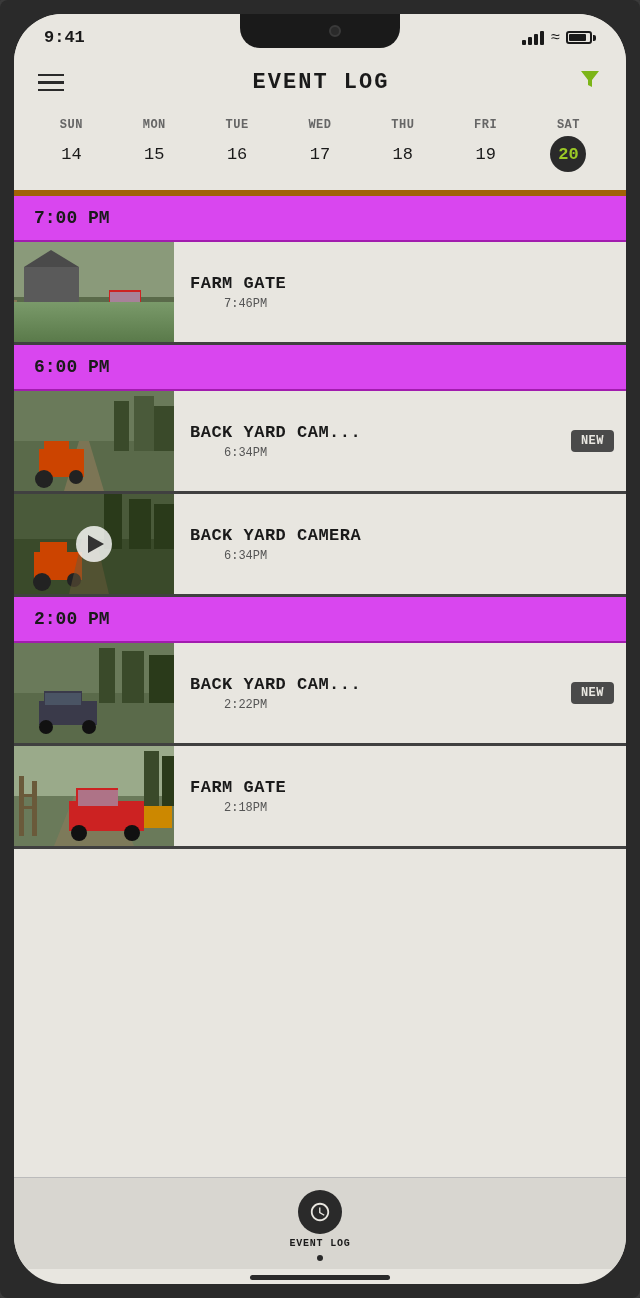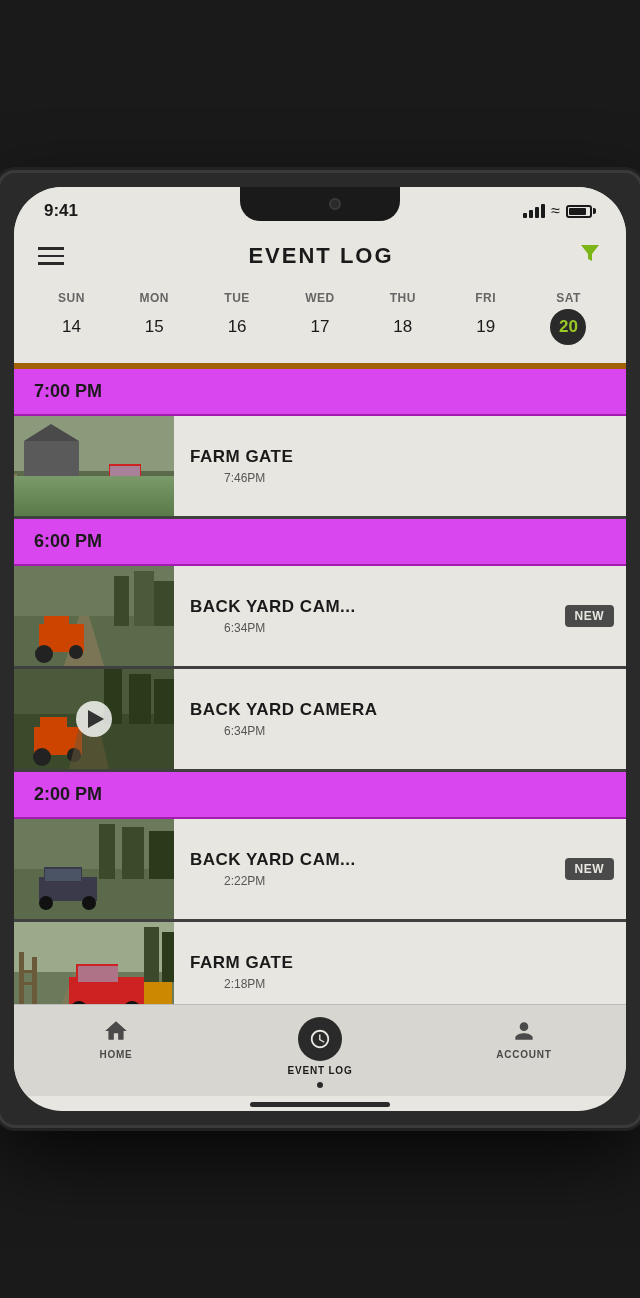--- a/index.html
+++ b/index.html
@@ -6,26 +6,27 @@
     body {
       background: #1a1a1a;
       display: flex;
       justify-content: center;
       align-items: center;
       min-height: 100vh;
       font-family: -apple-system, BlinkMacSystemFont, 'Helvetica Neue', sans-serif;
     }
     .phone-frame {
       width: 640px;
-      height: 952px;
-      background: #2a2a2a;
-      border-radius: 15px;
+      height: 1298px;
+      background: #2a2a2a;
+      border-radius: 8px;
       position: relative;
       overflow: hidden;
       box-shadow: 0 0 0 3px #3a3a3a, 0 0 0 6px #222, 0 30px 80px rgba(0,0,0,0.8);
+      font-family: Liberation Mono, monospace;
     }
     .phone-screen {
       position: absolute;
       top: 14px;
       left: 14px;
       right: 14px;
       bottom: 14px;
       background: #e8e6e0;
       border-radius: 48px;
       overflow: hidden;
@@ -566,42 +567,26 @@
           <div class="event-name">FARM GATE</div>
           <div class="event-time">2:18PM</div>
         </div>
       </div>
 
       <div style="height: 80px;"></div>
     </div>
 
     <div class="bottom-nav">
       <div class="nav-item">
-        <div class="nav-icon">
-          <svg width="26" height="26" viewBox="0 0 24 24" fill="#4a4a4a">
-            <path d="M10 20v-6h4v6h5v-8h3L12 3 2 12h3v8z"></path>
-          </svg>
-        </div>
-        <span class="nav-label">HOME</span>
-      </div>
-      <div class="nav-item">
         <div class="nav-icon-circle">
           <svg width="22" height="22" viewBox="0 0 24 24" fill="#e8e6e0">
             <path d="M12 2C6.48 2 2 6.48 2 12s4.48 10 10 10 10-4.48 10-10S17.52 2 12 2zm0 18c-4.41 0-8-3.59-8-8s3.59-8 8-8 8 3.59 8 8-3.59 8-8 8zm.5-13H11v6l5.25 3.15.75-1.23-4.5-2.67V7z"></path>
           </svg>
         </div>
         <span class="nav-label active">EVENT LOG</span>
         <div class="nav-dot"></div>
       </div>
-      <div class="nav-item">
-        <div class="nav-icon">
-          <svg width="26" height="26" viewBox="0 0 24 24" fill="#4a4a4a">
-            <path d="M12 12c2.21 0 4-1.79 4-4s-1.79-4-4-4-4 1.79-4 4 1.79 4 4 4zm0 2c-2.67 0-8 1.34-8 4v2h16v-2c0-2.66-5.33-4-8-4z"></path>
-          </svg>
-        </div>
-        <span class="nav-label">ACCOUNT</span>
-      </div>
     </div>
 
     <div class="home-bar"></div>
 
   </div>
 </div>
 
 </body></html>

